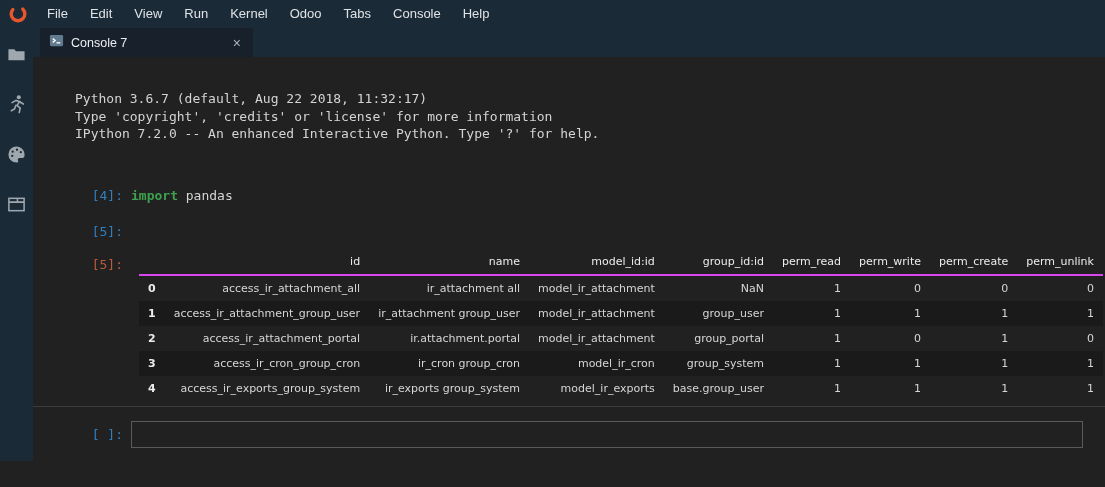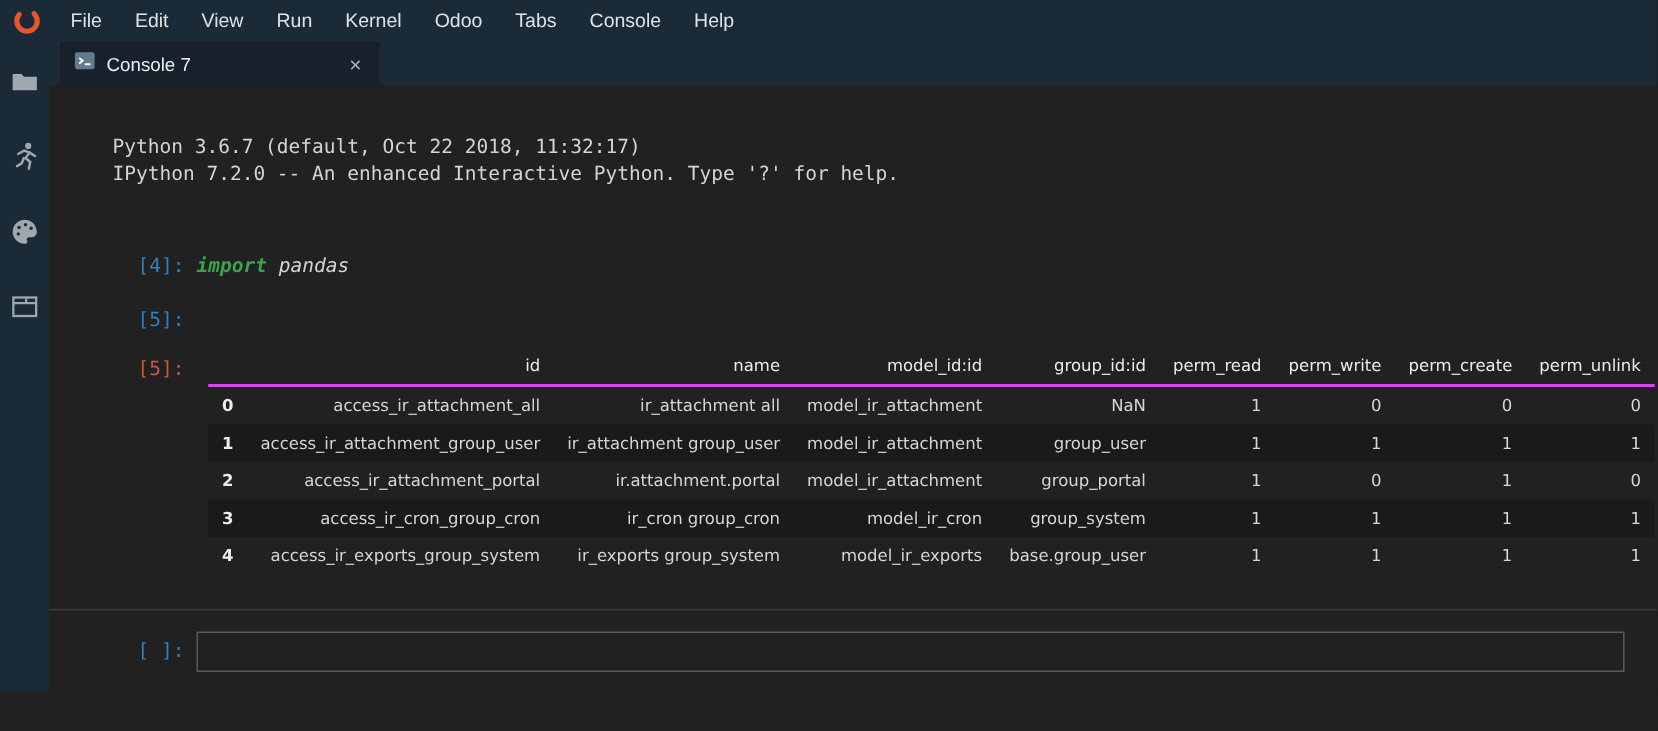--- a/index.html
+++ b/index.html
@@ -31,21 +31,21 @@
   .console { flex:1; display:flex; flex-direction:column; background:#212121; min-height:0; }
   .console-scroll { flex:1; overflow:hidden; font-family:"DejaVu Sans Mono", monospace; font-size:13px; color:#d4d4d4; padding-top:33px; }
   .banner { padding-left:42px; line-height:17.5px; white-space:pre; }
   .cell { display:flex; align-items:flex-start; }
   .cell-4 { margin-top:45px; }
   .cell-5 { margin-top:21px; }
   .cell-out { margin-top:10px; }
   .prompt { flex:0 0 90px; text-align:right; margin-right:8px; white-space:pre; }
   .in-prompt { color:#307fc1; }
   .out-prompt { color:#bf5b3d; padding-top:8px; }
-  .code { white-space:pre;font-style:italic; }
+  .code { white-space:pre; }
   .tok-plain { color:#d4d4d4; }
   .tok-keyword { color:#3da14d; font-weight:bold; }
   .tok-function { color:#4f9bd8; }
   .tok-string { color:#c5664e; }
   .tok-method { color:#2aa198; }
 
   
   .df { border-collapse:collapse; margin-left:8px; font-family:"DejaVu Sans", "Liberation Sans", sans-serif; font-size:11px; color:#d6d6d6; }
   .df th, .df td { padding:6px 9px; text-align:right; white-space:nowrap; font-weight:normal; }
   .df thead th { font-weight:normal; color:#ececec; border-bottom:2px solid #d946ef; vertical-align:bottom; }
@@ -131,21 +131,21 @@
             </svg>
           </span>
           <span class="tab-label">Console 7</span>
           <span class="tab-close">×</span>
         </div>
       </div>
 
       <div class="console">
         <div class="console-scroll">
 
-          <div class="banner"><div>Python 3.6.7 (default, Oct 22 2018, 11:32:17)</div><div>IPython 7.2.0 -- An enhanced Interactive Python. Type '?' for help.</div></div>
+          <div class="banner"><div>Python 3.6.7 (default, Aug 22 2018, 11:32:17)</div><div>Type 'copyright', 'credits' or 'license' for more information</div><div>IPython 7.2.0 -- An enhanced Interactive Python. Type '?' for help.</div></div>
 
           <div class="cell cell-4">
             <div class="prompt in-prompt">[4]:</div>
             <div class="code"><span class="tok-keyword">import</span><span class="tok-plain"> pandas</span></div>
           </div>
 
           <div class="cell cell-5">
             <div class="prompt in-prompt">[5]:</div>
           </div>
 

